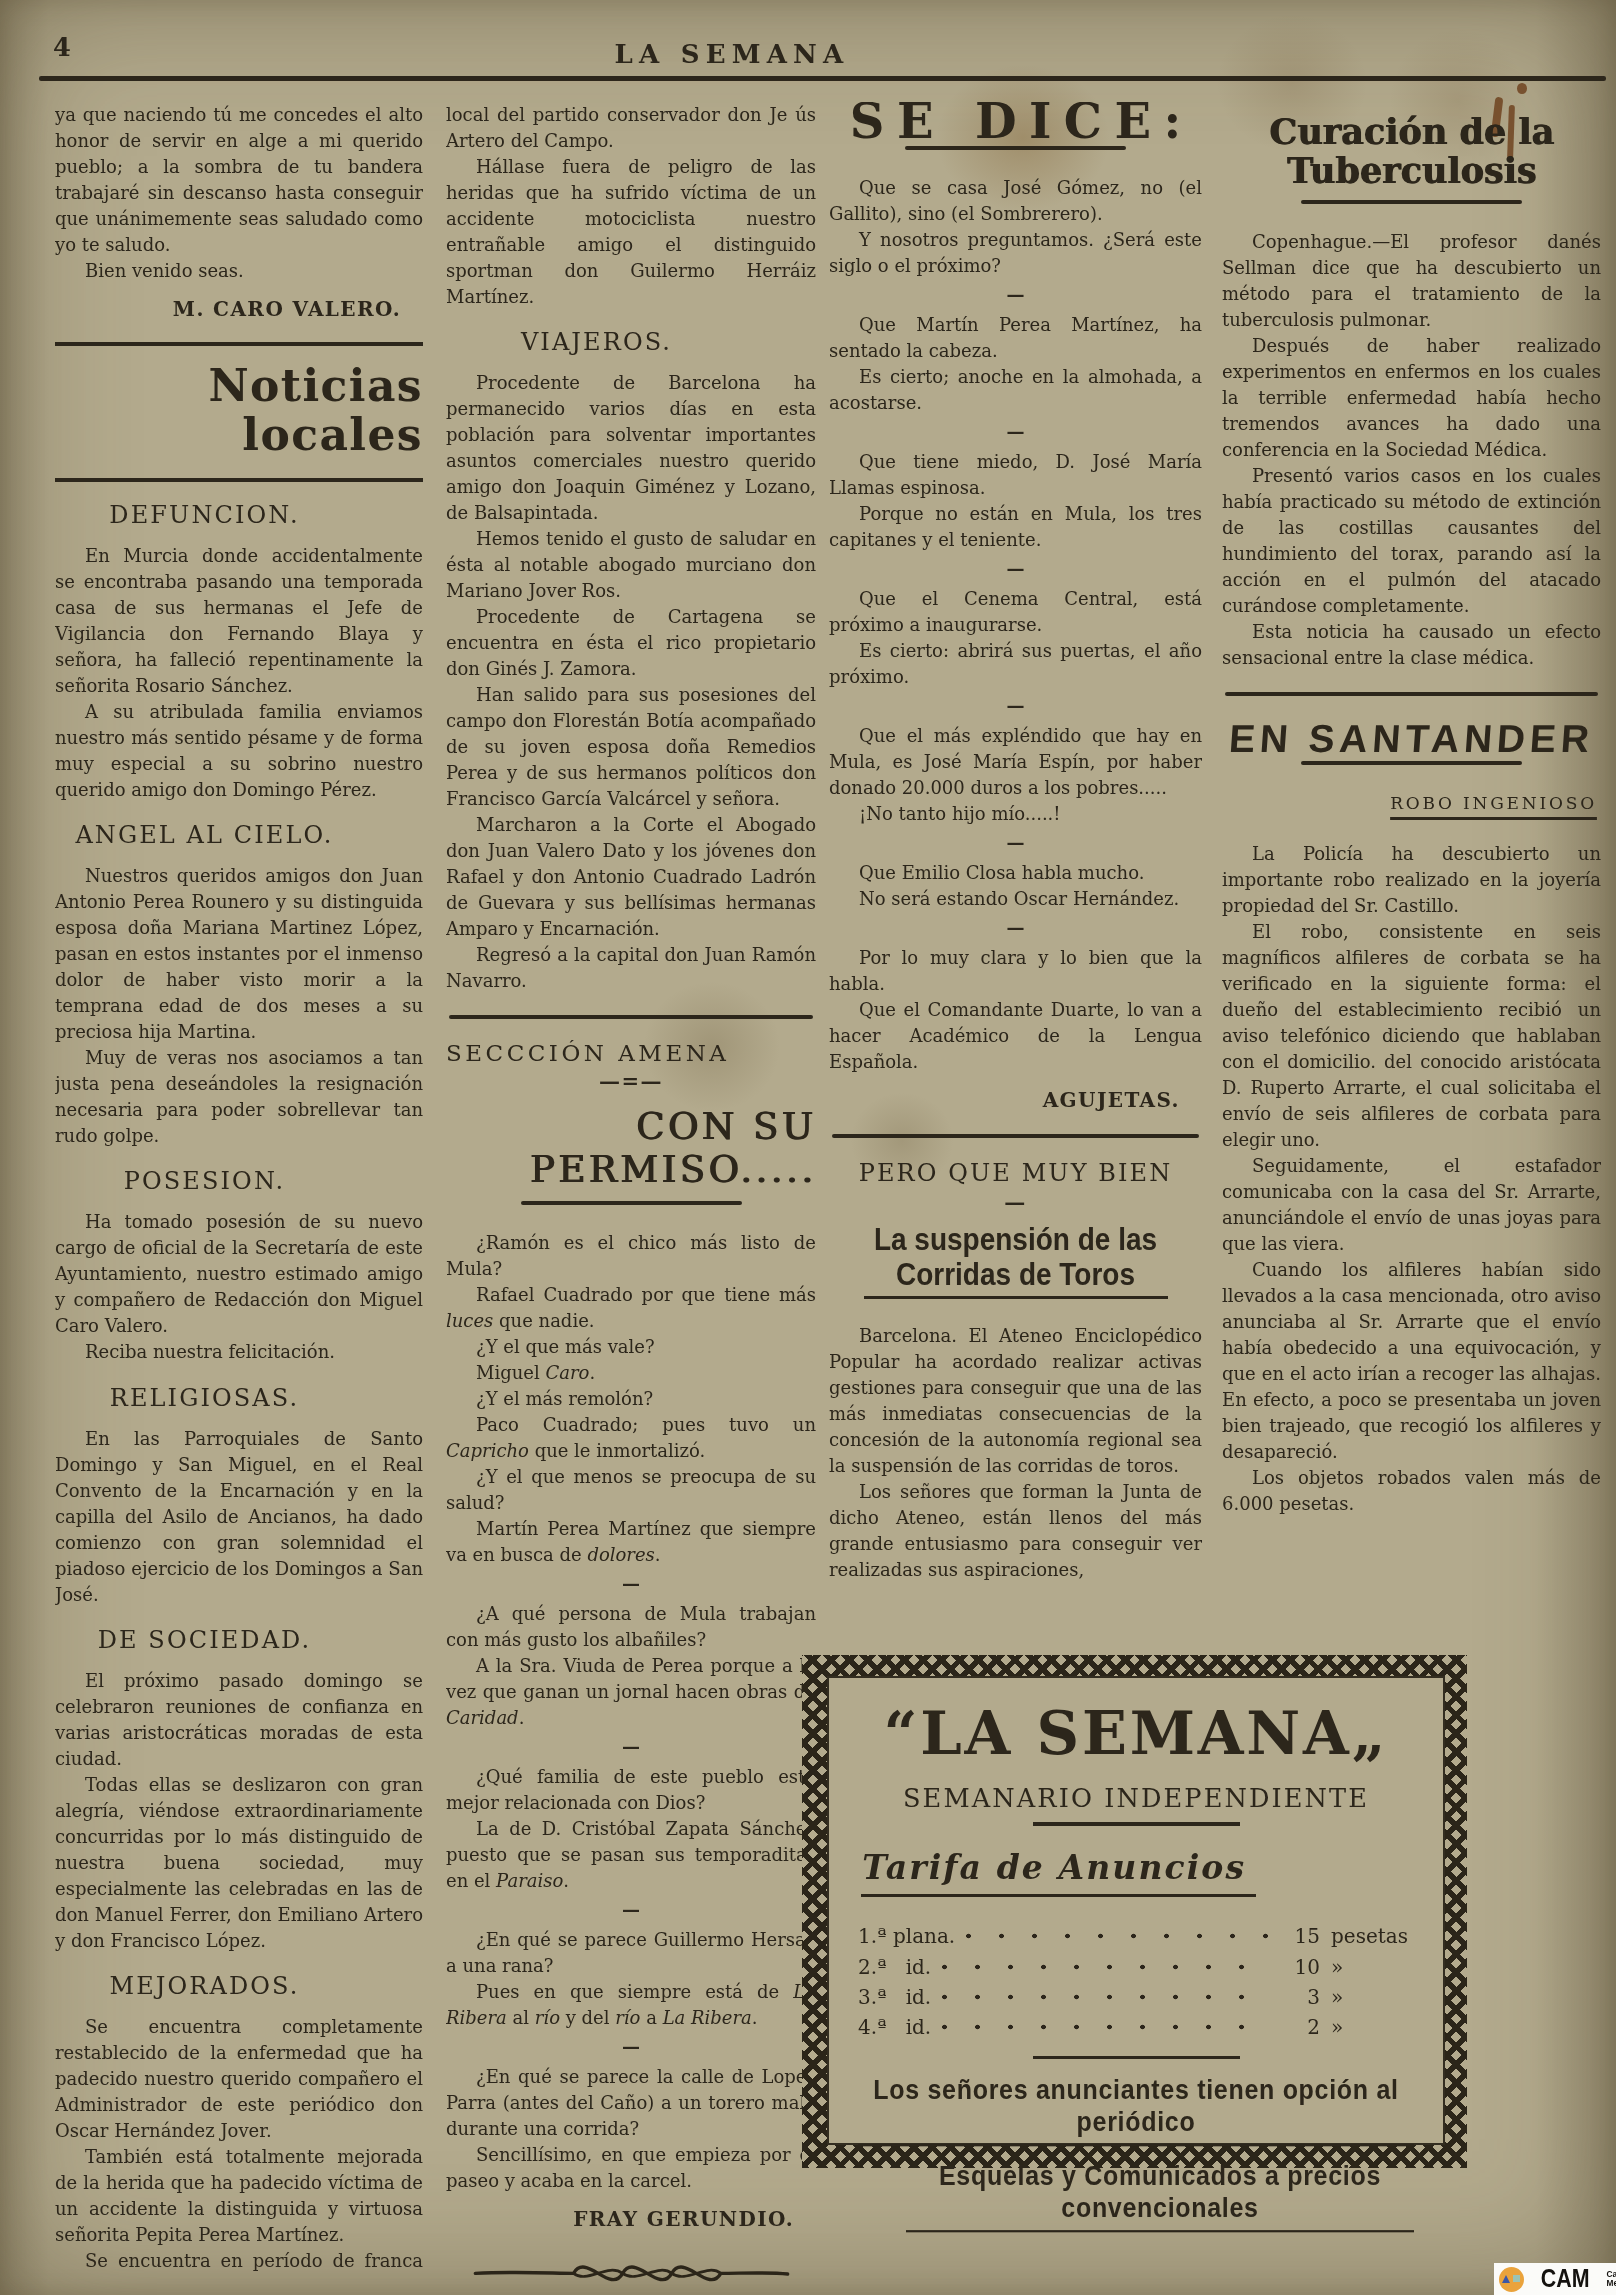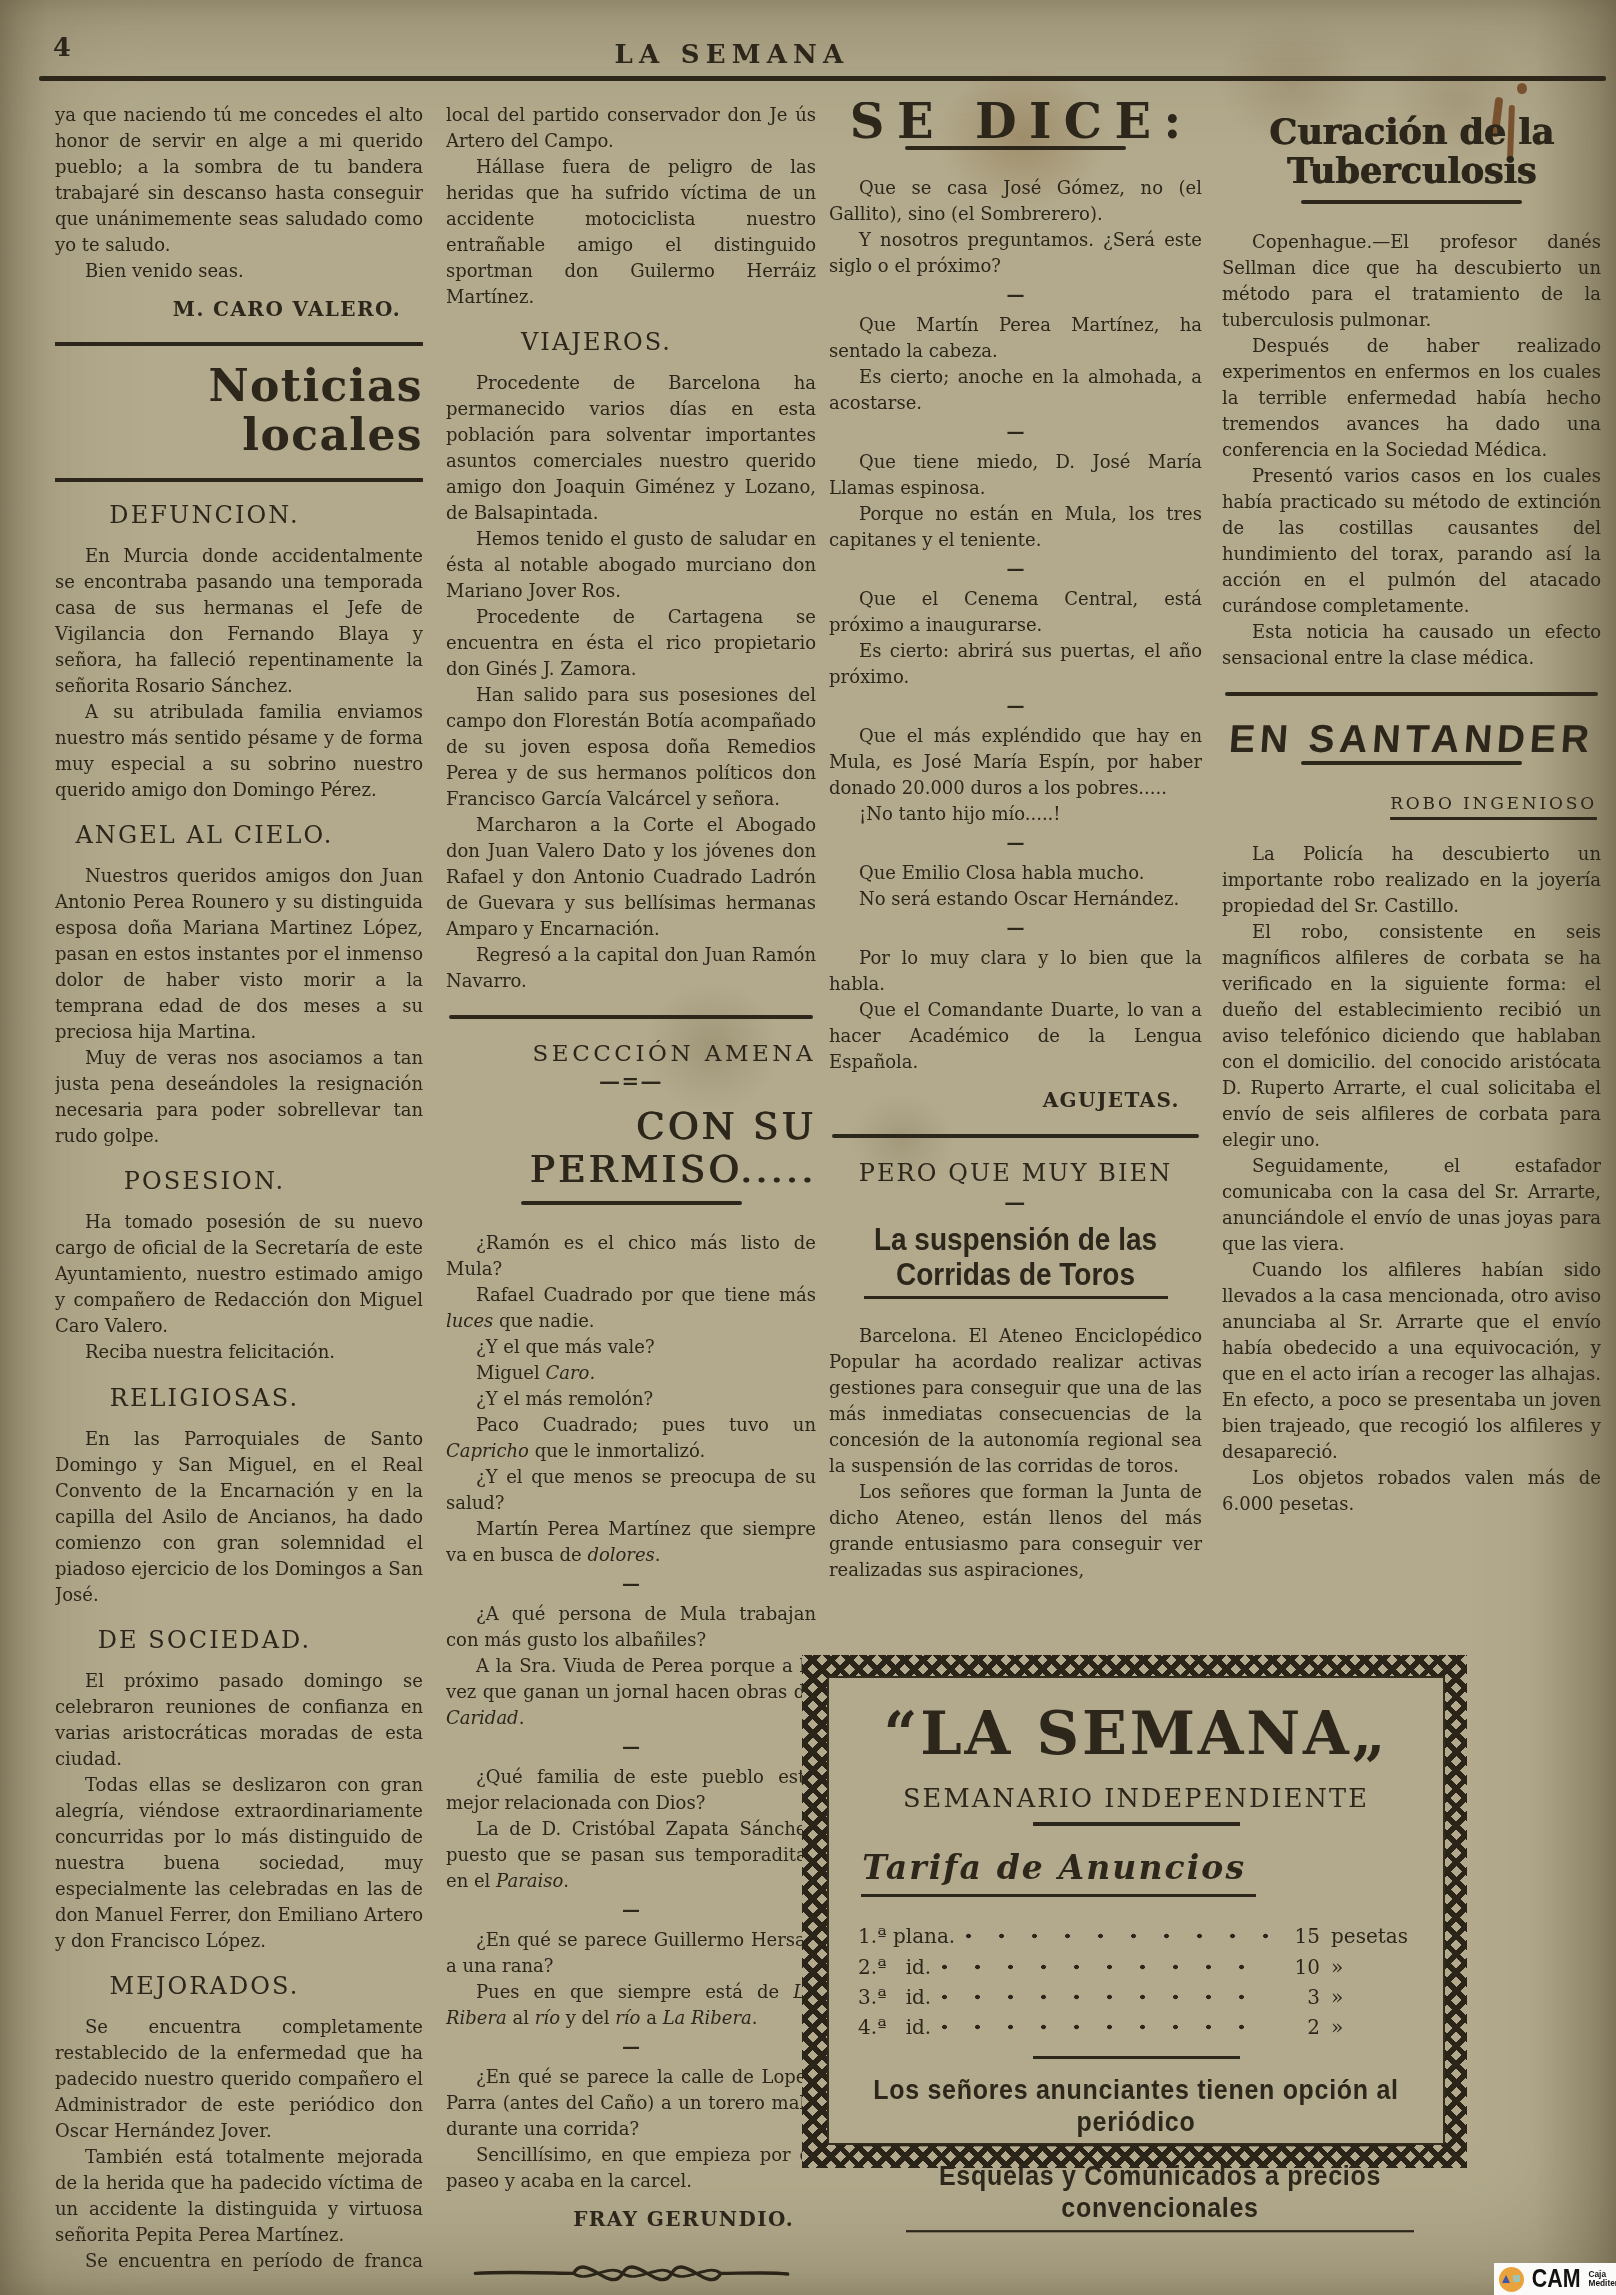--- a/index.html
+++ b/index.html
@@ -42,21 +42,21 @@
   .para-flush{text-indent:0;}
   .subhead{text-align:center;padding-right:69px;font-size:24px;letter-spacing:2.1px;margin:19.3px 0 15px;font-weight:500;}
   .signature{text-align:right;padding-right:22px;font-size:20px;font-weight:bold;letter-spacing:1.4px;margin:12.4px 0 8.3px;}
   .divider{text-align:center;font-weight:bold;margin:5.5px 0;line-height:22px;}
   .thick-rule{border-top:4.8px solid #2c261b;border-radius:2.1px;margin:21px 2.8px 18px;height:0;}
   .short-rule{width:221px;border-top:4.1px solid #2c261b;border-radius:2.1px;margin:2.8px auto 25px;height:0;}
   .short-rule-wide{width:304px;border-top:3.5px solid #2c261b;margin:4.1px auto 23.5px;height:0;}
   .title-section{font-size:44px;font-weight:bold;text-align:right;letter-spacing:1.4px;
     border-top:4.8px solid #2c261b;border-bottom:4.1px solid #2c261b;
     padding:16.6px 0 19.3px;margin:19.3px 0 16.6px;line-height:1.1;}
-  .center-head{text-align:right;font-size:23px;letter-spacing:3.5px;margin:21px 0 0;}
+  .center-head{text-align:left;font-size:23px;letter-spacing:3.5px;margin:21px 0 0;}
   .deco-line{text-align:center;font-size:21px;font-weight:bold;letter-spacing:1.4px;margin:1.4px 0 12.4px;}
   .title-permiso{text-align:right;font-size:37px;font-weight:normal;letter-spacing:3.5px;
     margin:5.5px 0 9.7px;text-shadow:1.4px 0 0 currentColor;line-height:1.15;}
   .title-sedice{text-align:center;font-size:48px;font-weight:bold;letter-spacing:12.4px;margin:5.5px 0 12.4px;text-indent:12.4px;}
   .pero-head{text-align:center;font-size:24px;letter-spacing:2.1px;margin:22px 0 2.8px;}
   .title-corridas{text-align:center;font-size:28px;font-weight:bold;margin:12.4px 0 7px;
     font-family:"Liberation Sans",sans-serif;transform:scaleY(1.12);line-height:1.1;}
   .title-tuber{text-align:center;font-size:35px;font-weight:bold;margin:9.7px 0 9.7px;
     text-shadow:1px 0 0 currentColor;line-height:1.12;}
   .title-santander{text-align:center;font-size:39px;font-weight:bold;letter-spacing:4.8px;
@@ -88,21 +88,21 @@
   .tarifa-row .unit{width:83px;padding-left:11px;}
   .ad-midrule{width:207px;border-top:3.5px solid #2c261b;margin:16.6px auto 18px;height:0;}
   .ad-note{font-family:"Liberation Sans",sans-serif;font-weight:bold;}
   .ad-note1{text-align:center;margin:4.1px 0 21px;}
   .ad-note2{text-align:center;padding-left:48px;}
   .ad-note span{display:inline-block;font-size:25px;border-bottom:2.8px solid #2c261b;
     padding-bottom:5.5px;transform:scaleY(1.1);letter-spacing:0.7px;}
 
   
   .stamp{position:absolute;right:0;bottom:0;width:122px;height:32px;background:#fbfbf9;
-    display:flex;align-items:center;gap:8px;padding:2.1px 4.8px;box-sizing:border-box;}
+    display:flex;align-items:center;gap:17px;padding:2.1px 4.8px;box-sizing:border-box;}
   .stamp-circle{width:25px;height:25px;border-radius:50%;background:#eaa33c;position:relative;flex:none;}
   .stamp-tri{position:absolute;left:3.5px;top:8.3px;width:0;height:0;
     border-left:4.8px solid transparent;border-right:4.8px solid transparent;border-bottom:8.3px solid #3c57a6;}
   .stamp-sq{position:absolute;right:3.5px;top:8.3px;width:7.6px;height:7.6px;background:#9cc3b4;}
   .stamp-acronym{font-family:"Liberation Sans",sans-serif;font-weight:bold;font-size:21.4px;
     color:#14120f;transform:scaleY(1.18);letter-spacing:0;}
   .stamp-name{font-family:"Liberation Sans",sans-serif;font-weight:bold;font-size:8.3px;
     line-height:1.1;color:#14120f;}
   i{font-style:italic;}
 </style>

